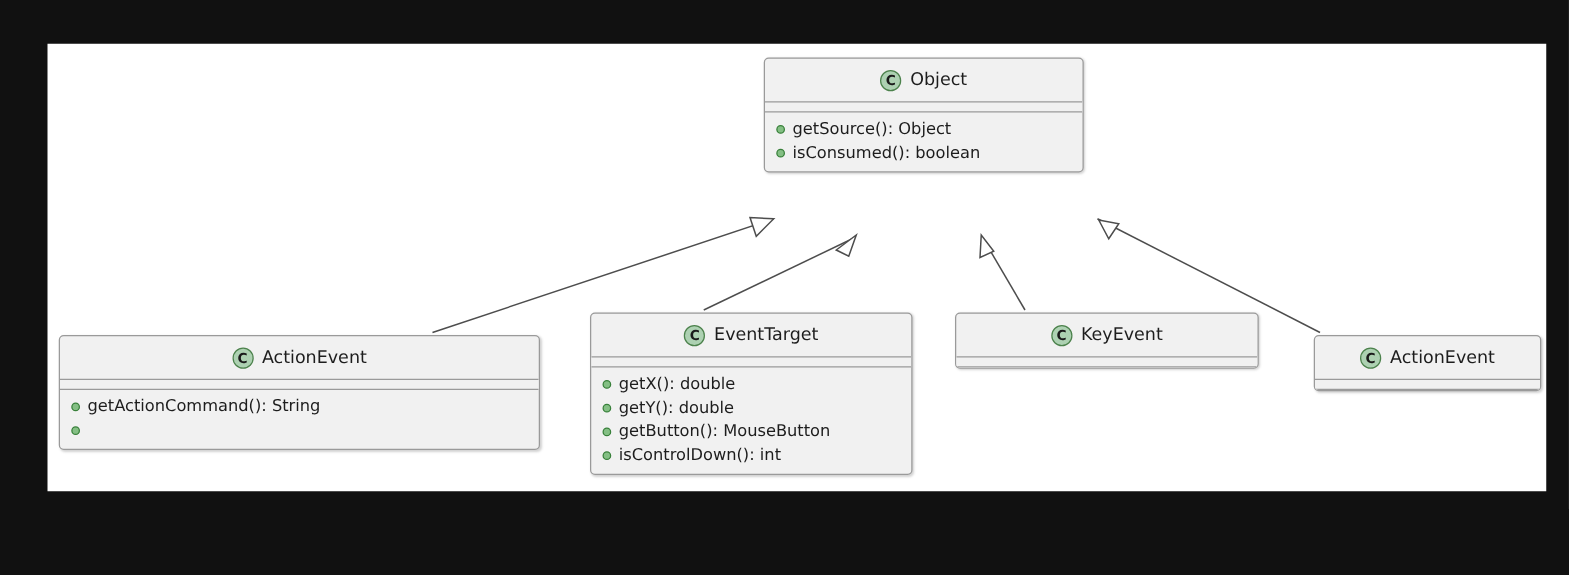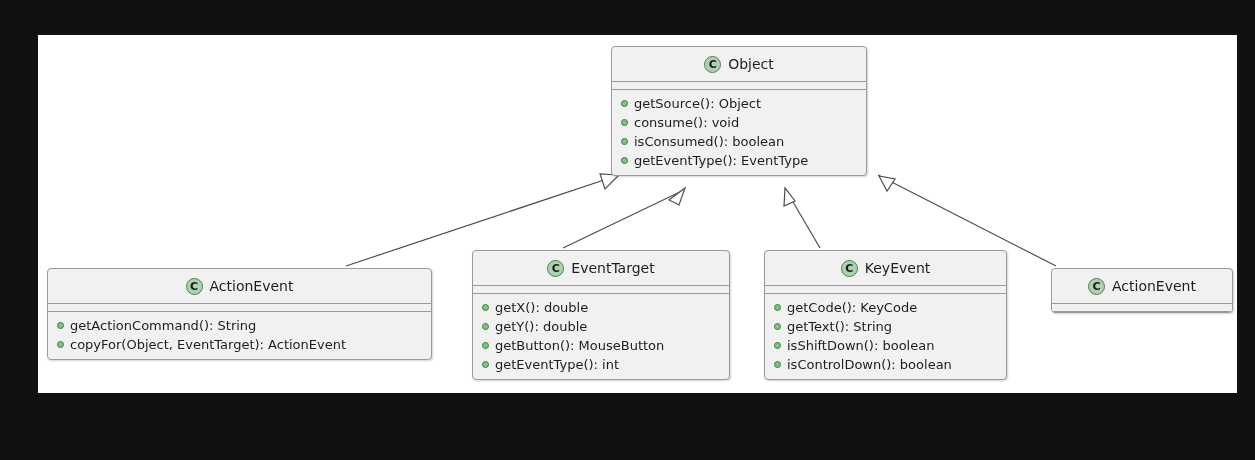--- a/index.html
+++ b/index.html
@@ -148,47 +148,38 @@
       <span class="class-title">Object</span>
     </div>
     <div class="sep-strip"></div>
     <div class="members">
       <div class="member-row">
         <span class="vis-dot"></span>
         <span class="member-text">getSource(): Object</span>
       </div>
       <div class="member-row">
         <span class="vis-dot"></span>
-        <span class="member-text">consume(): void</span>
-      </div>
-      <div class="member-row">
-        <span class="vis-dot"></span>
         <span class="member-text">isConsumed(): boolean</span>
       </div>
-      <div class="member-row">
-        <span class="vis-dot"></span>
-        <span class="member-text">getEventType(): EventType</span>
-      </div>
     </div>
   </div>
 
   <div class="uml-class" id="class-actionevent">
     <div class="class-header">
       <span class="class-icon">C</span>
       <span class="class-title">ActionEvent</span>
     </div>
     <div class="sep-strip"></div>
     <div class="members">
       <div class="member-row">
         <span class="vis-dot"></span>
         <span class="member-text">getActionCommand(): String</span>
       </div>
       <div class="member-row">
         <span class="vis-dot"></span>
-        <span class="member-text">copyFor(Object, EventTarget): ActionEvent</span>
       </div>
     </div>
   </div>
 
   <div class="uml-class" id="class-mouseevent">
     <div class="class-header">
       <span class="class-icon">C</span>
       <span class="class-title">EventTarget</span>
     </div>
     <div class="sep-strip"></div>
@@ -200,49 +191,31 @@
       <div class="member-row">
         <span class="vis-dot"></span>
         <span class="member-text">getY(): double</span>
       </div>
       <div class="member-row">
         <span class="vis-dot"></span>
         <span class="member-text">getButton(): MouseButton</span>
       </div>
       <div class="member-row">
         <span class="vis-dot"></span>
-        <span class="member-text">getEventType(): int</span>
+        <span class="member-text">isControlDown(): int</span>
       </div>
     </div>
   </div>
 
   <div class="uml-class" id="class-keyevent">
     <div class="class-header">
       <span class="class-icon">C</span>
       <span class="class-title">KeyEvent</span>
     </div>
     <div class="sep-strip"></div>
-    <div class="members">
-      <div class="member-row">
-        <span class="vis-dot"></span>
-        <span class="member-text">getCode(): KeyCode</span>
-      </div>
-      <div class="member-row">
-        <span class="vis-dot"></span>
-        <span class="member-text">getText(): String</span>
-      </div>
-      <div class="member-row">
-        <span class="vis-dot"></span>
-        <span class="member-text">isShiftDown(): boolean</span>
-      </div>
-      <div class="member-row">
-        <span class="vis-dot"></span>
-        <span class="member-text">isControlDown(): boolean</span>
-      </div>
-    </div>
   </div>
 
   <div class="uml-class" id="class-windowevent">
     <div class="class-header">
       <span class="class-icon">C</span>
       <span class="class-title">ActionEvent</span>
     </div>
     <div class="sep-strip"></div>
   </div>
 

